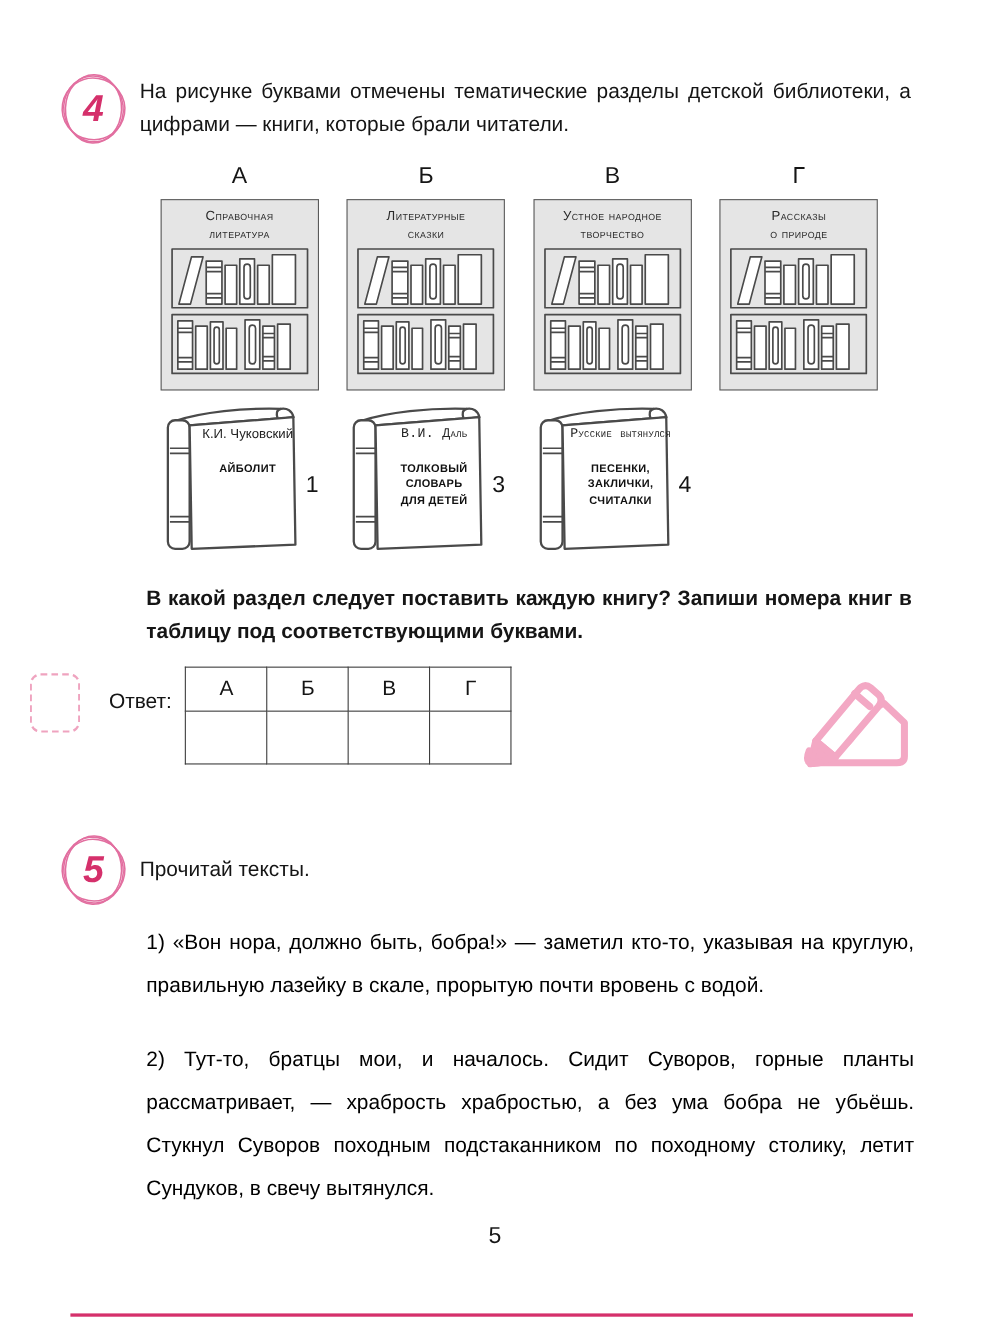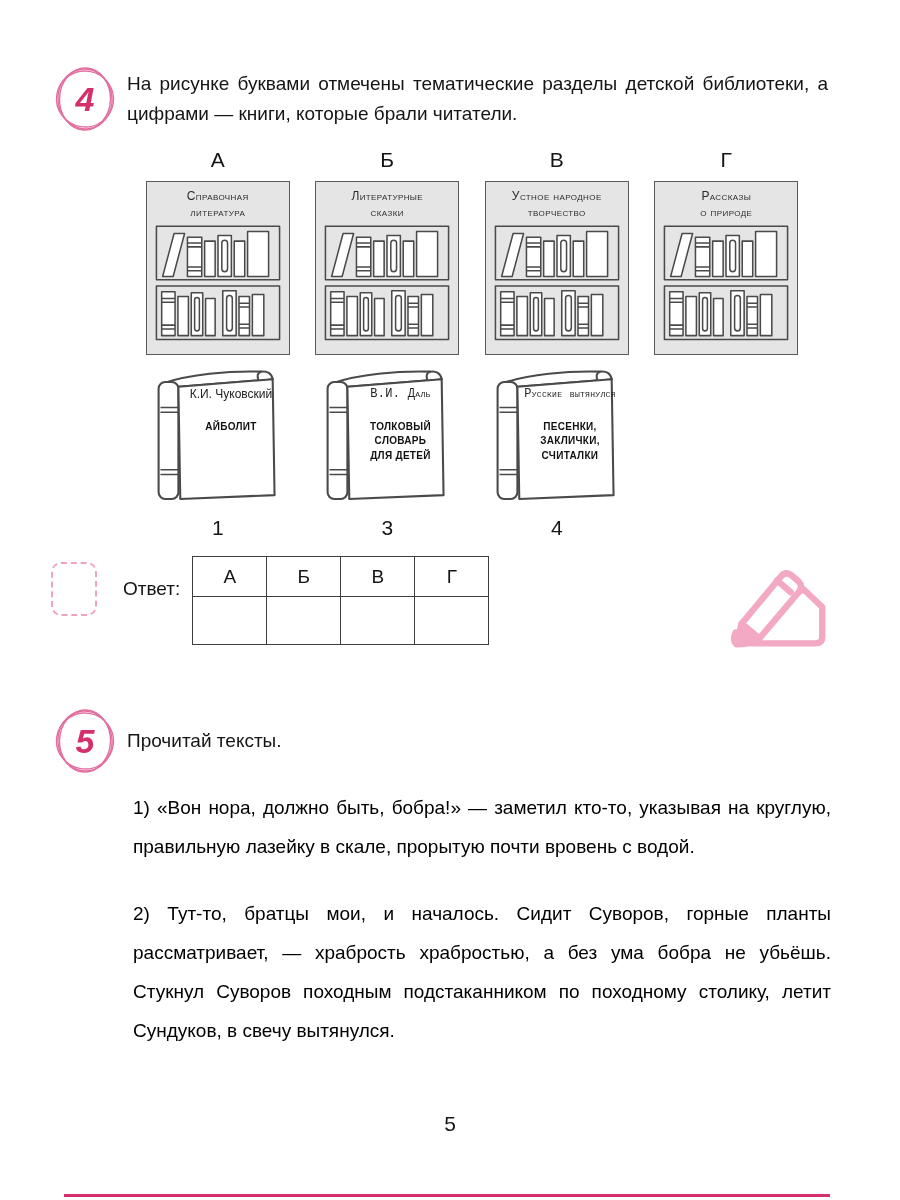--- a/index.html
+++ b/index.html
@@ -33,37 +33,37 @@
     width:144px; border:1.6px solid #5a5a5a; background:#e5e5e5; padding:7px 4px 6px 4px;
   }
   .shelf-title {
     text-align:center; font-size:12px; line-height:1.3; letter-spacing:0.4px;
     font-variant:small-caps; white-space:pre-line; color:#2b2b2b; min-height:32px;
     display:flex; align-items:center; justify-content:center; width:100%;
   }
   .shelf-card svg.shelfpic { display:block; margin:3px auto 0 auto; }
   
   .books-row { margin-top:11px; }
-  .book-block { display:flex; flex-direction:column; align-items:center; }
+  .book-block { display:flex; flex-direction:row; align-items:center; }
   .book { position:relative; width:132px; height:142px; }
   .book svg { position:absolute; inset:0; }
   .book-author {
     position:absolute; left:23%; right:3%; top:15%;
     text-align:center; font-size:12px; color:#222; white-space:pre-line;
   }
   .book.caps-author .book-author { font-variant:small-caps; letter-spacing:0.3px;font-family:Liberation Mono, monospace; }
   .book-title {
     position:absolute; left:23%; right:3%; top:38%;
     text-align:center; font-size:10px; font-weight:700; line-height:1.45;
     color:#111; white-space:pre-line; letter-spacing:0.3px;
   }
   .book-number { margin-top:8px; font-size:21px; }
   
   .question { margin:22px 72px 0 133px; width:696px; font-size:19px; line-height:1.58; font-weight:700; text-align:justify; }
-  .answer-row { margin-top:14px; display:flex; align-items:flex-start; padding-left:51px; }
+  .answer-row { margin-top:14px; display:flex; align-items:flex-start; padding-left:27px; }
   .mark-box {
     width:46px; height:54px; margin-top:8px;
     border:2.5px dashed #efa3bf; border-radius:10px;
   }
   .answer-label { font-size:19px; margin:24px 0 0 26px; }
   table.answer-table { border-collapse:collapse; margin:2px 0 0 12px; }
   table.answer-table th, table.answer-table td {
     border:1.6px solid #3d3d3d; width:74px; text-align:center; vertical-align:middle;
     font-weight:400;
   }
@@ -204,20 +204,21 @@
           </svg>
         <div class="book-author">Русские вытянулся</div>
         <div class="book-title">ПЕСЕНКИ,
 ЗАКЛИЧКИ,
 СЧИТАЛКИ</div>
       </div>
       <div class="book-number">4</div>
     </div>
   </div>
 
+  <div class="question">В какой раздел следует поставить каждую книгу? Запиши номера книг в таблицу под соответствующими буквами.</div>
 
   <div class="answer-row">
     <div class="mark-box"></div>
     <div class="answer-label">Ответ:</div>
     <table class="answer-table">
       <tbody>
           <tr>
         <th>А</th>
         <th>Б</th>
         <th>В</th>

